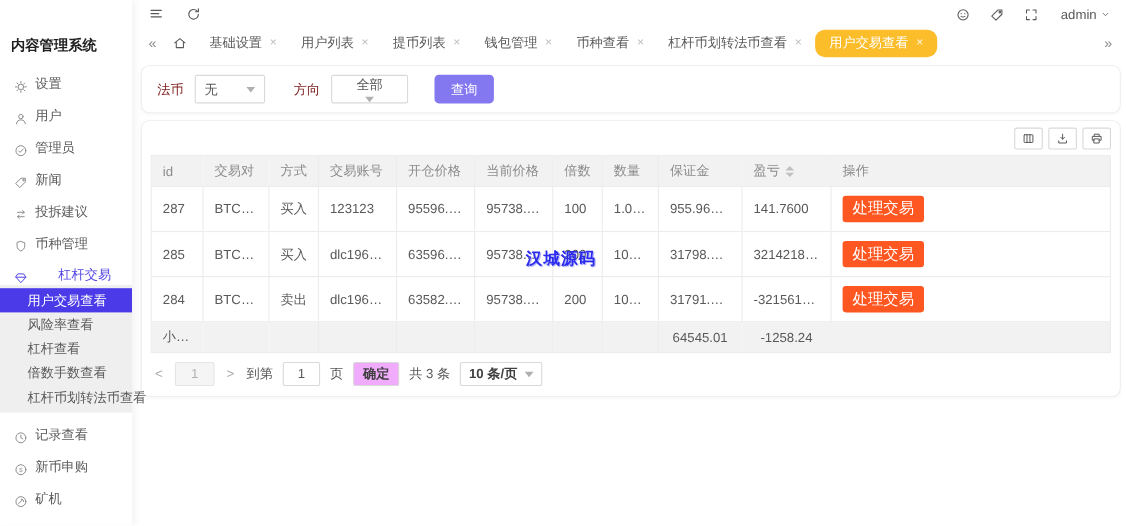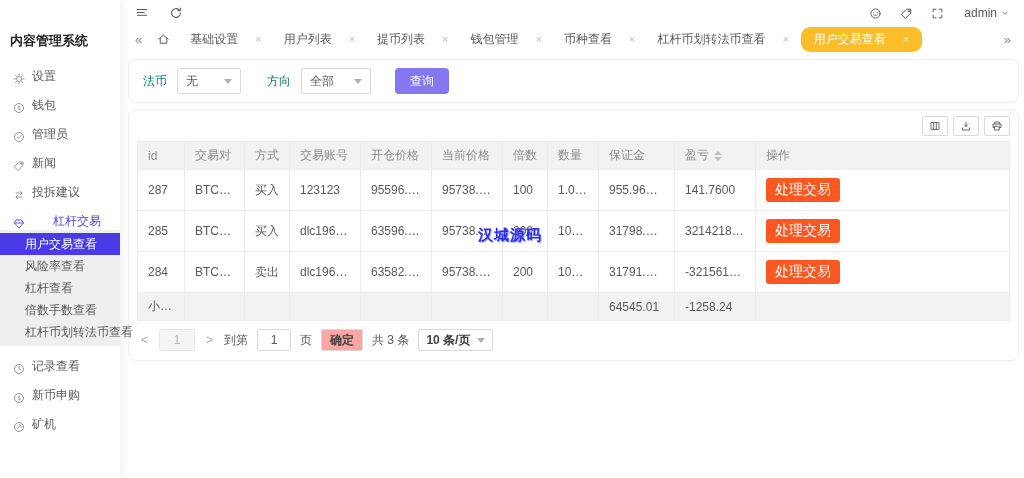--- a/index.html
+++ b/index.html
@@ -23,56 +23,56 @@
   .topbar { height:26px; display:flex; align-items:center; padding:0 14px 0 15px; gap:20px; }
   .tico { display:inline-flex; align-items:center; color:#595959; cursor:pointer; }
   .topbar .spacer { flex:1; }
   .topbar-right { display:flex; align-items:center; gap:18px; }
   .user-menu { display:flex; align-items:center; gap:3px; color:#595959; cursor:pointer; }
 
   .tabbar { height:26px; display:flex; align-items:center; padding:0 10px 0 12px; gap:4px; }
   .tab-nav { color:#8c8c8c; font-size:13px; cursor:pointer; padding:0 3px; }
   .home { display:inline-flex; align-items:center; color:#595959; cursor:pointer; margin:0 6px 0 8px; }
   .tabs { display:flex; align-items:center; gap:2px; }
-  .tab { display:flex; align-items:center; gap:17px; padding:3px 10px; color:#595959; cursor:pointer; white-space:nowrap; }
+  .tab { display:flex; align-items:center; gap:7px; padding:3px 10px; color:#595959; cursor:pointer; white-space:nowrap; }
   .tab .x { color:#bfbfbf; font-size:11px; line-height:1; }
   .tab.active { background:#fcbd2a; color:#fff; border-radius:9px; padding:4px 13px; }
   .tab.active .x { color:rgba(255,255,255,.85); }
   .tabbar .spacer { flex:1; }
 
   
   .content { padding:7px 5px 0 8px; }
   .card { border:1px solid #efefef; border-radius:8px; background:#fff; box-shadow:0 1px 3px rgba(0,0,0,.03); }
   .filter-card { display:flex; align-items:center; gap:10px; padding:9px 14px; height:44px; }
-  .f-label { color:#0f766e; }
+  .f-label { color:#7f1d1d; }
   .sel { height:26px; border:1px solid #d9d9d9; border-radius:2px; background:#fff; display:inline-flex; align-items:center; justify-content:space-between; padding:0 8px; cursor:pointer; color:#595959; }
   .sel-fiat { width:64px; margin-right:16px; }
-  .sel-dir { width:70px; margin-right:14px; }
+  .sel-dir { width:70px; margin-right:14px;flex-direction:column; }
   .caret { display:inline-block; width:0; height:0; border-left:4px solid transparent; border-right:4px solid transparent; border-top:5px solid #b0b0b0; }
   .btn-search { background:#8478f0; color:#fff; border:none; border-radius:4px; height:26px; padding:0 15px; font-size:12px; cursor:pointer; font-family:inherit; }
 
   .table-card { margin-top:6px; padding:5px 8px 4px; }
   .tbl-toolbar { height:26px; display:flex; align-items:center; justify-content:flex-end; gap:5px; padding-bottom:4px; }
   .tool-btn { width:26px; height:20px; border:1px solid #d9d9d9; border-radius:2px; background:#fff; display:inline-flex; align-items:center; justify-content:center; color:#595959; cursor:pointer; }
 
   table { width:100%; border-collapse:collapse; table-layout:fixed; }
   th { background:#f2f2f2; font-weight:normal; color:#8c8c8c; text-align:left; padding:5px 10px; border:1px solid #ececec; white-space:nowrap; overflow:hidden; }
   td { color:#595959; text-align:left; padding:8px 10px; border:1px solid #ececec; white-space:nowrap; overflow:hidden; text-overflow:ellipsis; }
-  tr.subtotal td { background:#f2f2f2; padding:5px 10px; }
+  tr.subtotal td { background:#f2f2f2; padding:5px 10px;text-align:center; }
   .sort-carets { display:inline-flex; flex-direction:column; gap:2px; margin-left:5px; vertical-align:middle; }
   .sort-carets i { display:block; width:0; height:0; border-left:4px solid transparent; border-right:4px solid transparent; }
   .sort-carets .up { border-bottom:4px solid #c0c0c0; }
   .sort-carets .down { border-top:4px solid #c0c0c0; }
   .btn-action { background:#ff5722; color:#fff; border:none; border-radius:3px; padding:3px 9px; font-size:14px; cursor:pointer; font-family:inherit; }
 
   .pager { display:flex; align-items:center; gap:9px; padding:8px 2px 5px; color:#595959; }
   .pg-arrow { color:#a6a6a6; cursor:pointer; font-size:12px; padding:0 2px; }
   .pg-num { width:36px; height:22px; background:#f5f5f5; border:1px solid #e5e5e5; border-radius:2px; color:#b3b3b3; display:inline-flex; align-items:center; justify-content:center; cursor:default; }
   .pg-input { width:34px; height:22px; border:1px solid #d9d9d9; border-radius:2px; text-align:center; font-size:12px; color:#595959; font-family:inherit; }
-  .pg-confirm { height:22px; border:1px solid #d9d9d9; border-radius:2px; background:#fca5a5; padding:0 8px; font-weight:bold; color:#404040; font-size:12px; cursor:pointer; font-family:inherit; }
+  .pg-confirm { height:22px; border:1px solid #d9d9d9; border-radius:2px; background:#f0abfc; padding:0 8px; font-weight:bold; color:#404040; font-size:12px; cursor:pointer; font-family:inherit; }
   .pg-size { height:22px; border:1px solid #d9d9d9; border-radius:2px; background:#fff; display:inline-flex; align-items:center; gap:7px; padding:0 7px; font-weight:bold; color:#404040; cursor:pointer; }
 
   .watermark { position:absolute; left:478px; top:226px; z-index:6; color:#2b2bee; font-size:15px; font-weight:bold; letter-spacing:1px; text-shadow:1px 1px 0 rgba(43,43,238,.35); pointer-events:none; }
 </style>
 </head>
 <body>
 
 <div class="app">
 
   <aside class="sidebar">
@@ -80,44 +80,50 @@
     <nav id="side-menu">
         <div class="side-item">
           <svg viewBox="0 0 24 24" width="12" height="12" fill="none" stroke="currentColor" stroke-width="1.8" stroke-linecap="round" stroke-linejoin="round">
             <path d="M12 2v3M12 19v3M2 12h3M19 12h3M5 5l2.1 2.1M16.9 16.9L19 19M19 5l-2.1 2.1M7.1 16.9L5 19"></path>
             <circle cx="12" cy="12" r="5"></circle>
           </svg>
           <span>设置</span>
         </div>
         <div class="side-item">
           <svg viewBox="0 0 24 24" width="12" height="12" fill="none" stroke="currentColor" stroke-width="1.8" stroke-linecap="round" stroke-linejoin="round">
-            <circle cx="12" cy="12" r="9"></circle>
-            <text x="12" y="16" text-anchor="middle" font-size="11" fill="currentColor" stroke="none" font-family="Liberation Sans, sans-serif">$</text>
-          </svg>
-          <span>钱包</span>
+            <circle cx="12" cy="8" r="4"></circle>
+            <path d="M4 21c0-4.4 3.6-7 8-7s8 2.6 8 7"></path>
+          </svg>
+          <span>用户</span>
         </div>
         <div class="side-item">
           <svg viewBox="0 0 24 24" width="12" height="12" fill="none" stroke="currentColor" stroke-width="1.8" stroke-linecap="round" stroke-linejoin="round">
             <circle cx="12" cy="12" r="9"></circle>
             <path d="M8 12.5l2.5 2.5L16 9"></path>
           </svg>
           <span>管理员</span>
         </div>
         <div class="side-item">
           <svg viewBox="0 0 24 24" width="12" height="12" fill="none" stroke="currentColor" stroke-width="1.8" stroke-linecap="round" stroke-linejoin="round">
             <path d="M13 4h7v7L10 21l-7-7z"></path>
             <circle cx="16.5" cy="7.5" r="1.3"></circle>
           </svg>
           <span>新闻</span>
         </div>
         <div class="side-item">
           <svg viewBox="0 0 24 24" width="12" height="12" fill="none" stroke="currentColor" stroke-width="1.8" stroke-linecap="round" stroke-linejoin="round">
             <path d="M6 8h12M15 5l3 3-3 3M18 16H6M9 13l-3 3 3 3"></path>
           </svg>
           <span>投拆建议</span>
+        </div>
+        <div class="side-item">
+          <svg viewBox="0 0 24 24" width="12" height="12" fill="none" stroke="currentColor" stroke-width="1.8" stroke-linecap="round" stroke-linejoin="round">
+            <path d="M12 3l7 2.5V11c0 4.8-3 7.7-7 9.5-4-1.8-7-4.7-7-9.5V5.5z"></path>
+          </svg>
+          <span>币种管理</span>
         </div>
         <div class="side-item active">
           <svg viewBox="0 0 24 24" width="12" height="12" fill="none" stroke="currentColor" stroke-width="1.8" stroke-linecap="round" stroke-linejoin="round">
             <path d="M7 4h10l4 6-9 10L3 10z"></path>
             <path d="M3 10h18"></path>
           </svg>
           <span>杠杆交易</span>
         </div>
         <div class="submenu">
           <div class="sub-item active">用户交易查看</div>

